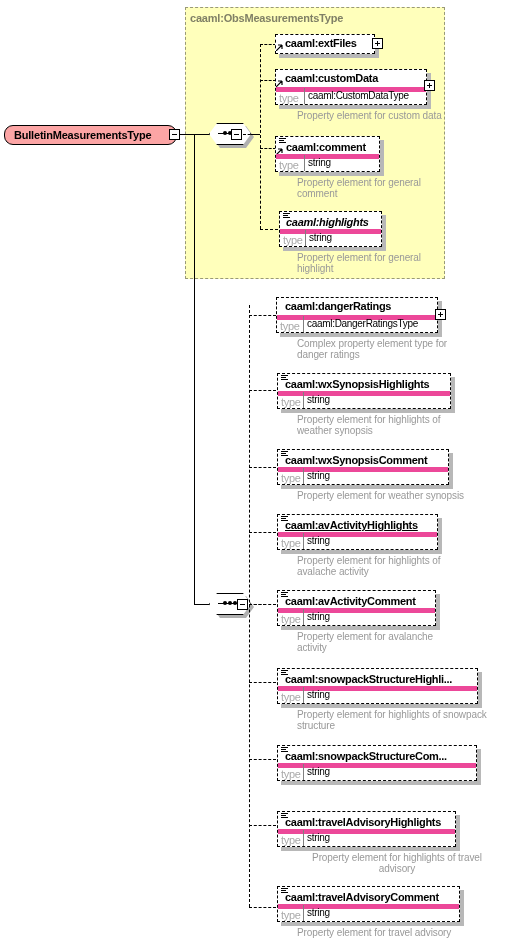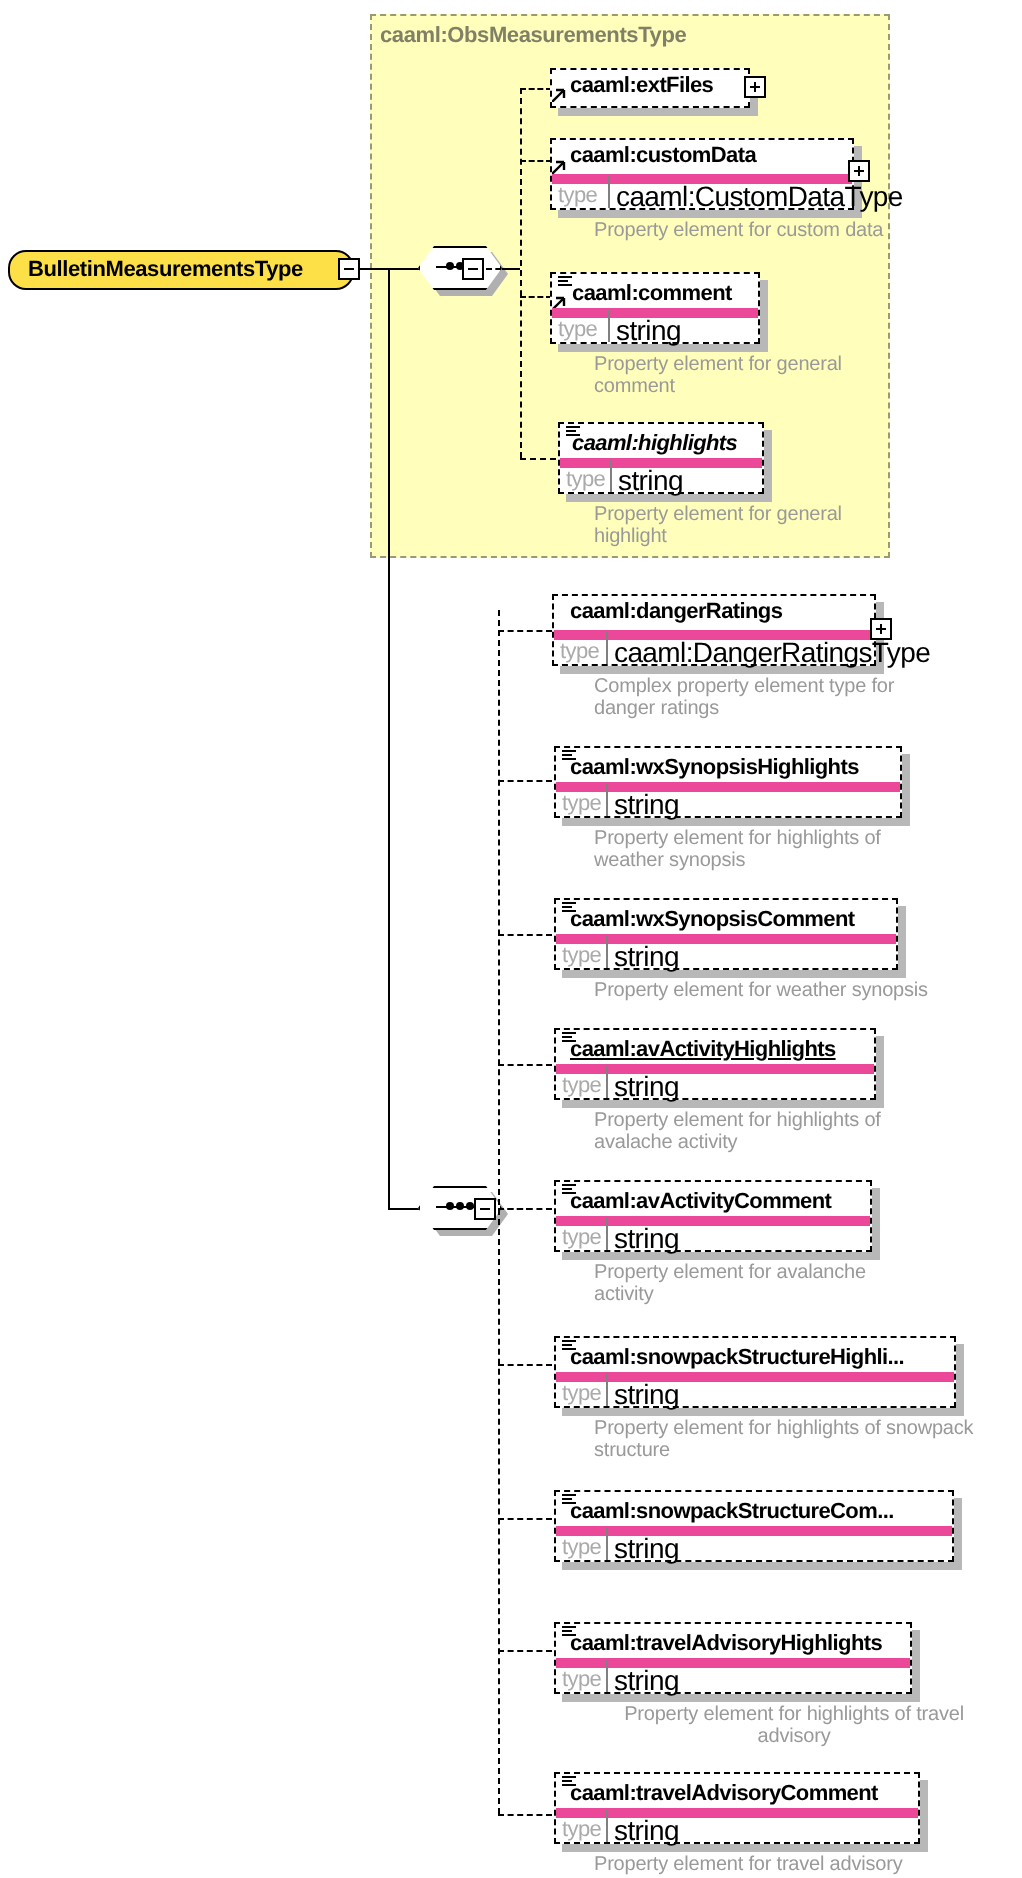--- a/index.html
+++ b/index.html
@@ -34,21 +34,21 @@
     font-weight: bold;
     color: #808066;
     white-space: nowrap;
     letter-spacing: -0.2px;
   }
 
   
   .root-node {
     position: absolute;
     box-sizing: border-box;
-    background: #fde047;
+    background: #fca5a5;
     border: 1px solid #000000;
     border-radius: 9px;
     display: flex;
     align-items: center;
     padding-left: 9px;
     font-size: 11px;
     font-weight: bold;
     color: #000000;
     white-space: nowrap;
     letter-spacing: -0.2px;
@@ -92,21 +92,21 @@
     color: #aaaaaa;
     padding-left: 3px;
     letter-spacing: -0.3px;
   }
   .type-sep {
     position: absolute;
     width: 1px;
     background: #808080;
   }
   .type-value {
-    font-size: 14px;
+    font-size: 10px;
     color: #000000;
     letter-spacing: -0.3px;
     white-space: nowrap;
   }
 
   
   .annot {
     position: absolute;
     font-size: 10px;
     color: #999999;

